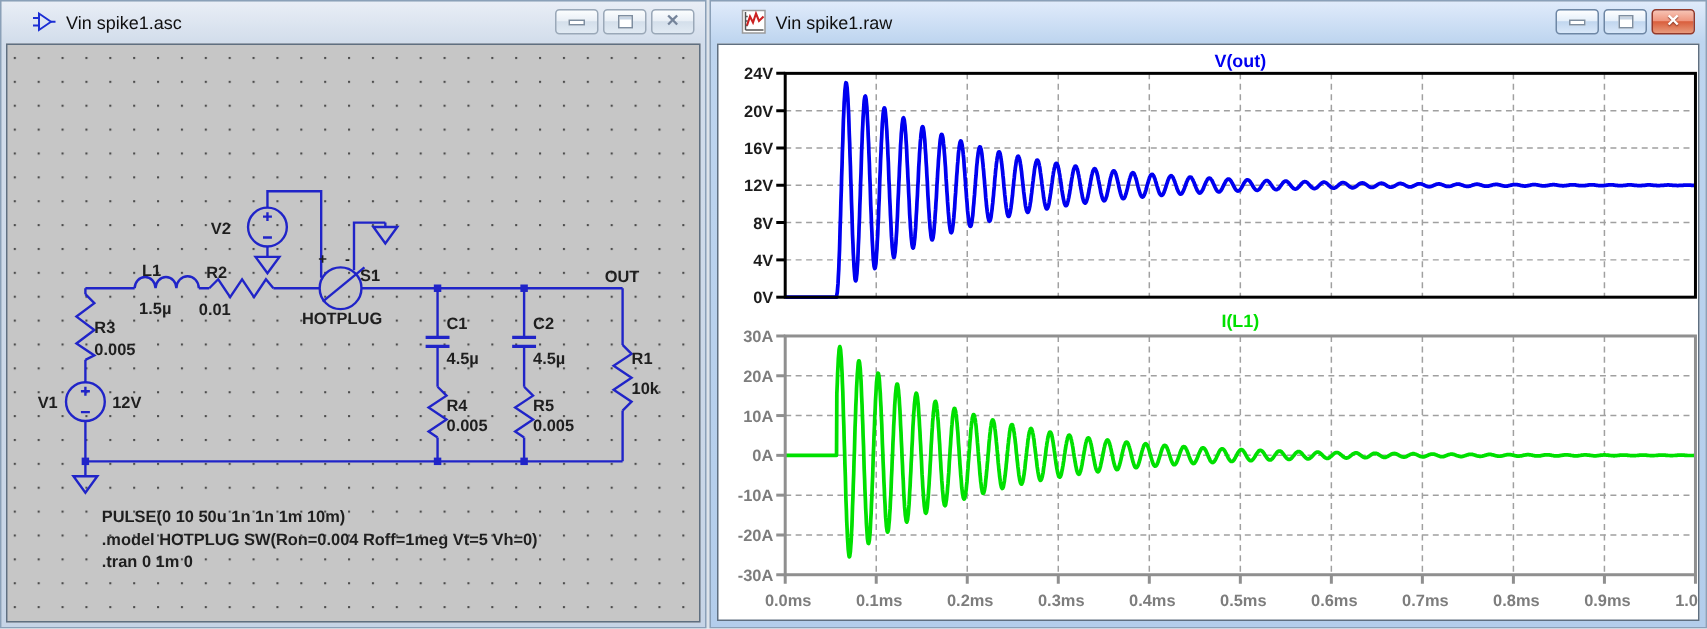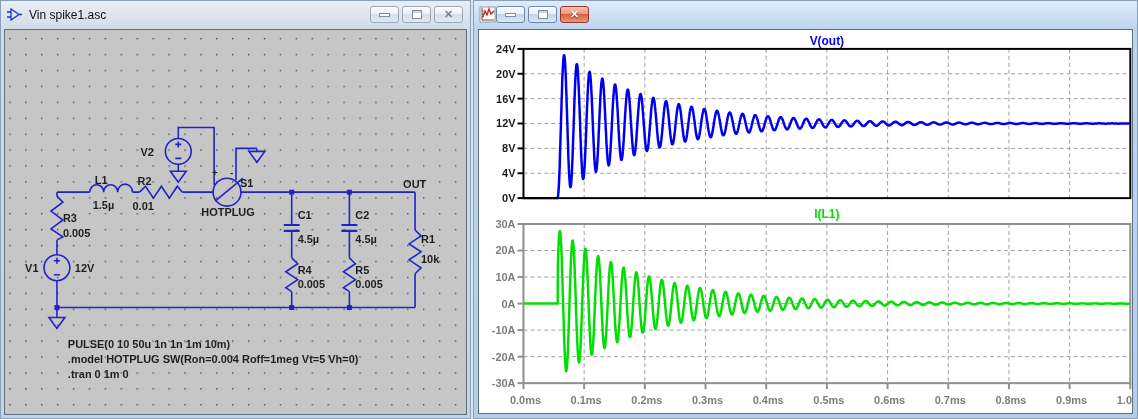--- a/index.html
+++ b/index.html
@@ -1,20 +1,20 @@
 <!DOCTYPE html>
 <html><head>
 <meta charset="utf-8">
 <style>
   html,body{margin:0;padding:0;width:1138px;height:419px;overflow:hidden;
     background:#dde3ea;font-family:"Liberation Sans",sans-serif;position:relative;}
   .window{position:absolute;top:0;height:419px;box-sizing:border-box;border:1px solid #8aa0b8;}
   #win-left{left:0;width:471px;background:linear-gradient(#e9eef6,#d2ddeb 27px,#c6d4e6);}
   #win-right{left:473px;width:665px;background:linear-gradient(#e0ebfb,#bed5ef 27px,#b3cdeb);}
-  .titlebar{position:absolute;top:0;left:0;right:0;height:27px;display:flex;align-items:center;
+  .titlebar{position:absolute;top:0;left:15px;right:0;height:27px;display:flex;align-items:center;
     padding:0 5px;box-sizing:border-box;}
   .win-icon{width:17px;height:17px;flex:0 0 auto;}
   .win-title{font-size:12px;color:#101010;margin-left:6px;flex:1;white-space:nowrap;overflow:hidden;}
   .win-buttons{display:flex;gap:3px;margin-right:2px;}
   .win-btn{width:29px;height:17px;border-radius:3px;display:flex;align-items:center;
     justify-content:center;box-sizing:border-box;cursor:default;}
   #win-left .win-btn{background:linear-gradient(#fbfdfe,#e9eff6 45%,#d4dfeb 50%,#e1eaf3);border:1px solid #9aa8b8;}
   #win-right .win-btn{background:linear-gradient(#fdfeff,#e5effa 45%,#c1d6ef 50%,#d9e8f9);border:1px solid #6e87a5;}
   #win-right .win-btn.close{background:linear-gradient(#f7c3b4,#ef9780 45%,#d95f3d 50%,#e89a7c);border:1px solid #93392a;}
   .g-min{width:11px;height:4px;background:#fff;border:1px solid #7e8ea0;box-sizing:border-box;}
@@ -169,20 +169,21 @@
   </div>
 </div>
 
 <div class="window" id="win-right">
   <div class="titlebar">
     <svg class="win-icon" viewBox="0 0 17 17">
       <rect x="1" y="1" width="15" height="15" fill="#fff" stroke="#9a9a9a"></rect>
       <path d="M3 14 H15 M3 14 V2 M3 11 H4.5 M3 8 H4.5 M3 5 H4.5" stroke="#555" fill="none"></path>
       <path d="M4 11 L6 5 L8 9 L10 3 L12 8 L15 5" stroke="#cc2222" stroke-width="1.4" fill="none"></path>
     </svg>
+    <span class="win-title">Vin spike1.raw</span>
     <div class="win-buttons">
       <div class="win-btn">
           <div class="g-min"></div>
         </div>
       <div class="win-btn">
           <div class="g-restore"></div>
         </div>
       <div class="win-btn close">
           <span class="g-close">✕</span>
         </div>

